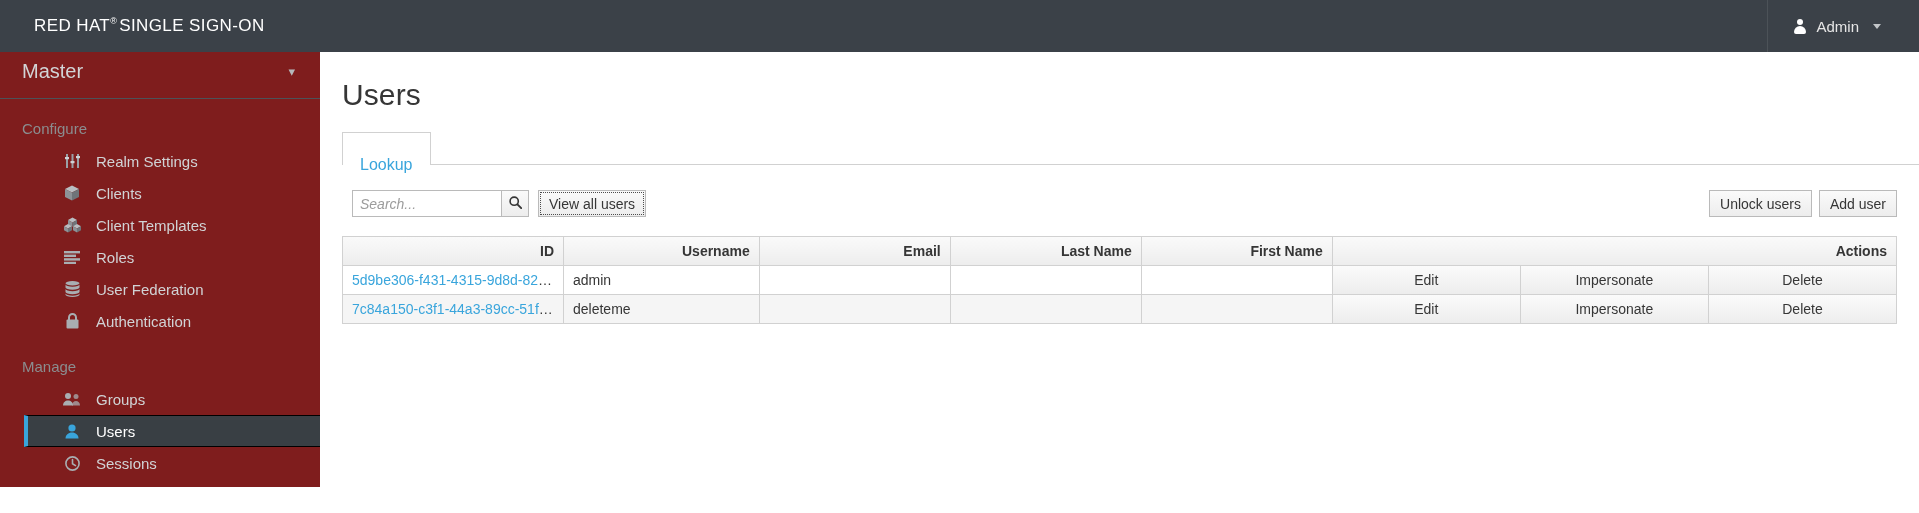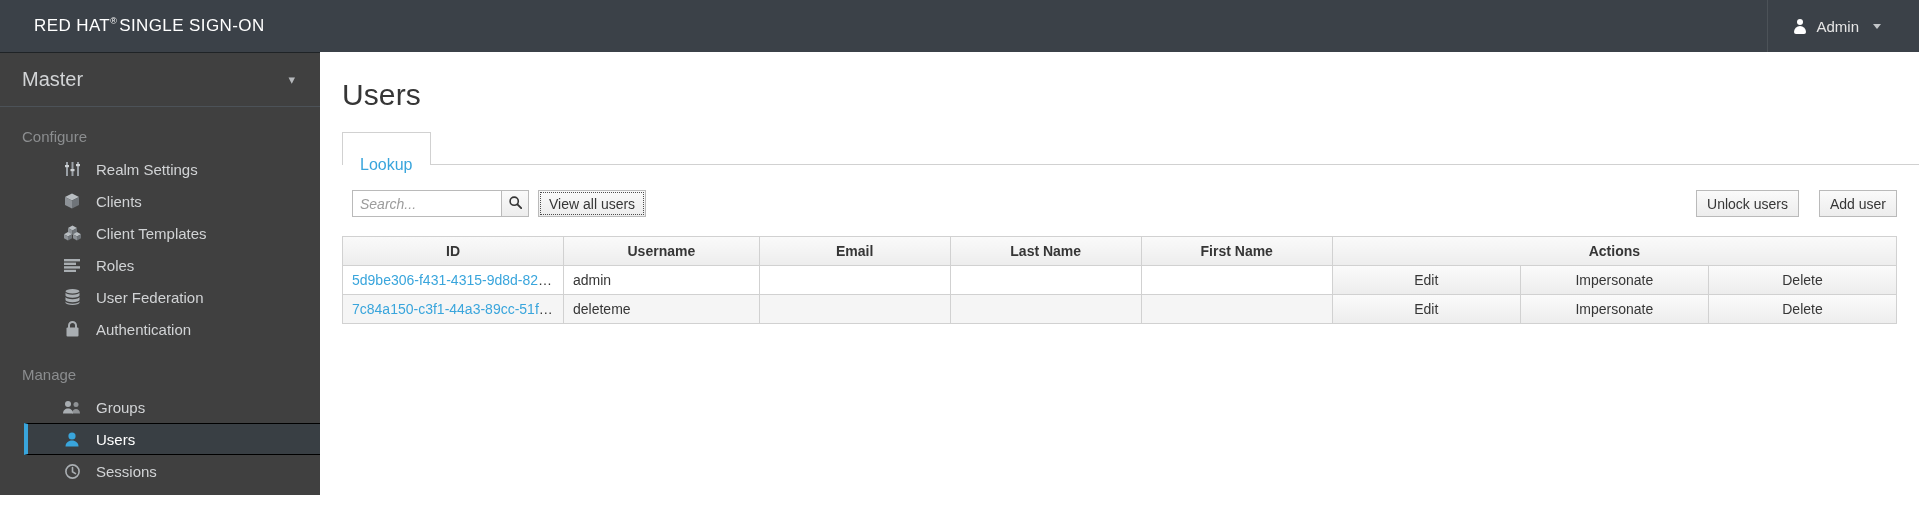--- a/index.html
+++ b/index.html
@@ -92,24 +92,24 @@
     width: 0; height: 0;
     border-left: 4px solid transparent;
     border-right: 4px solid transparent;
     border-top: 5px solid #c3c6c9;
     margin-left: 4px;
   }
 
   
   .sidebar {
     position: absolute;
-    top: 52px; left: 0;
+    top: 44px; left: 0;
     width: 320px;
     height: 443px;
-    background: #404040;
+    background: #7f1d1d;
     overflow: hidden;
     z-index: 10;
   }
   .realm-selector {
     height: 55px;
     display: flex;
     align-items: center;
     padding: 0 0 0 22px;
     border-bottom: 1px solid #4c5258;
     border-top: 1px solid #1f2326;
@@ -272,41 +272,41 @@
     white-space: nowrap;
   }
   .btn.focused {
     outline: 1px dotted #4c4c4c;
     outline-offset: -3px;
   }
   .btn-view-all { margin-left: 9px; }
   .toolbar-right {
     margin-left: auto;
     display: flex;
-    gap: 20px;
+    gap: 7px;
   }
 
   
   .table-wrap {
     margin: 11px 22px 0 22px;
     border: 1px solid #d1d1d1;
     border-top: 1px solid #d1d1d1;
     box-sizing: border-box;
   }
   table.users {
     width: 100%;
     border-collapse: collapse;
     table-layout: fixed;
     font-size: 14px;
   }
   table.users thead th {
     background: linear-gradient(to bottom, #fafafa 0%, #ededed 100%);
     border-bottom: 1px solid #d1d1d1;
     border-right: 1px solid #d1d1d1;
-    text-align: center;
+    text-align: right;
     font-weight: bold;
     color: #363636;
     padding: 6px 9px;
     height: 21px;
     box-sizing: border-box;
     font-size: 14px;
   }
   table.users thead th:last-child { border-right: none; margin-top: 36px; }
   table.users tbody td {
     border-right: 1px solid #d1d1d1;

